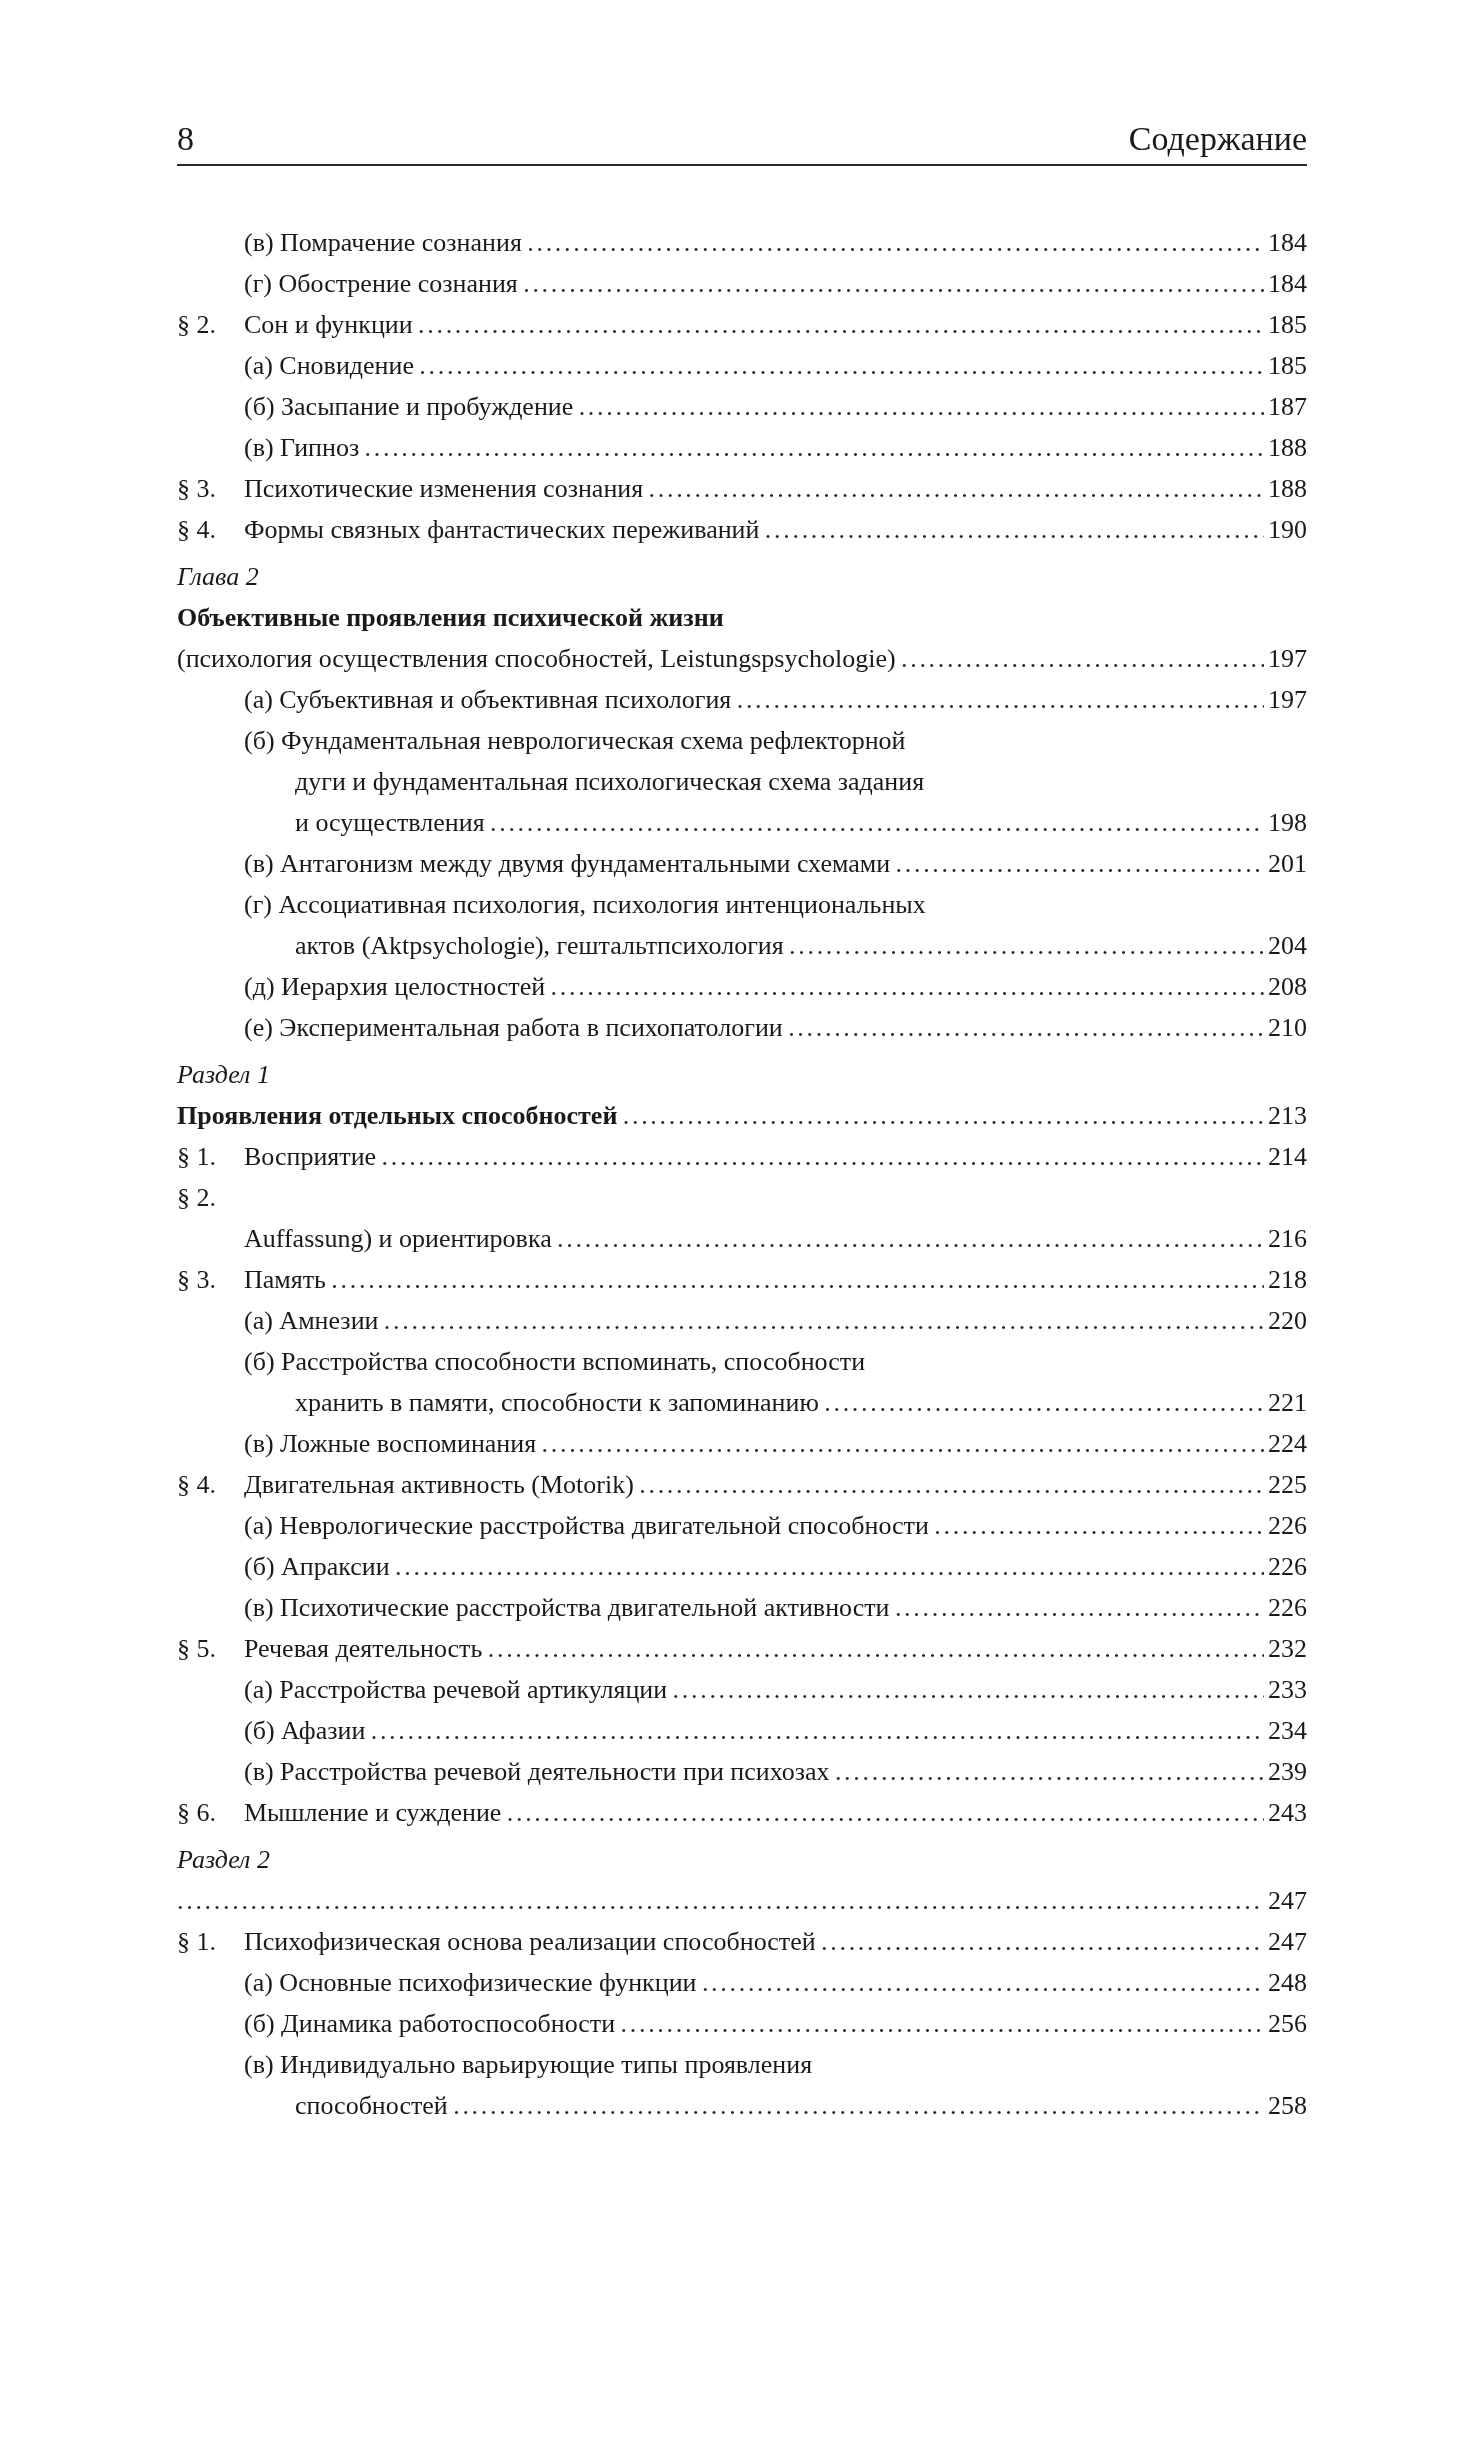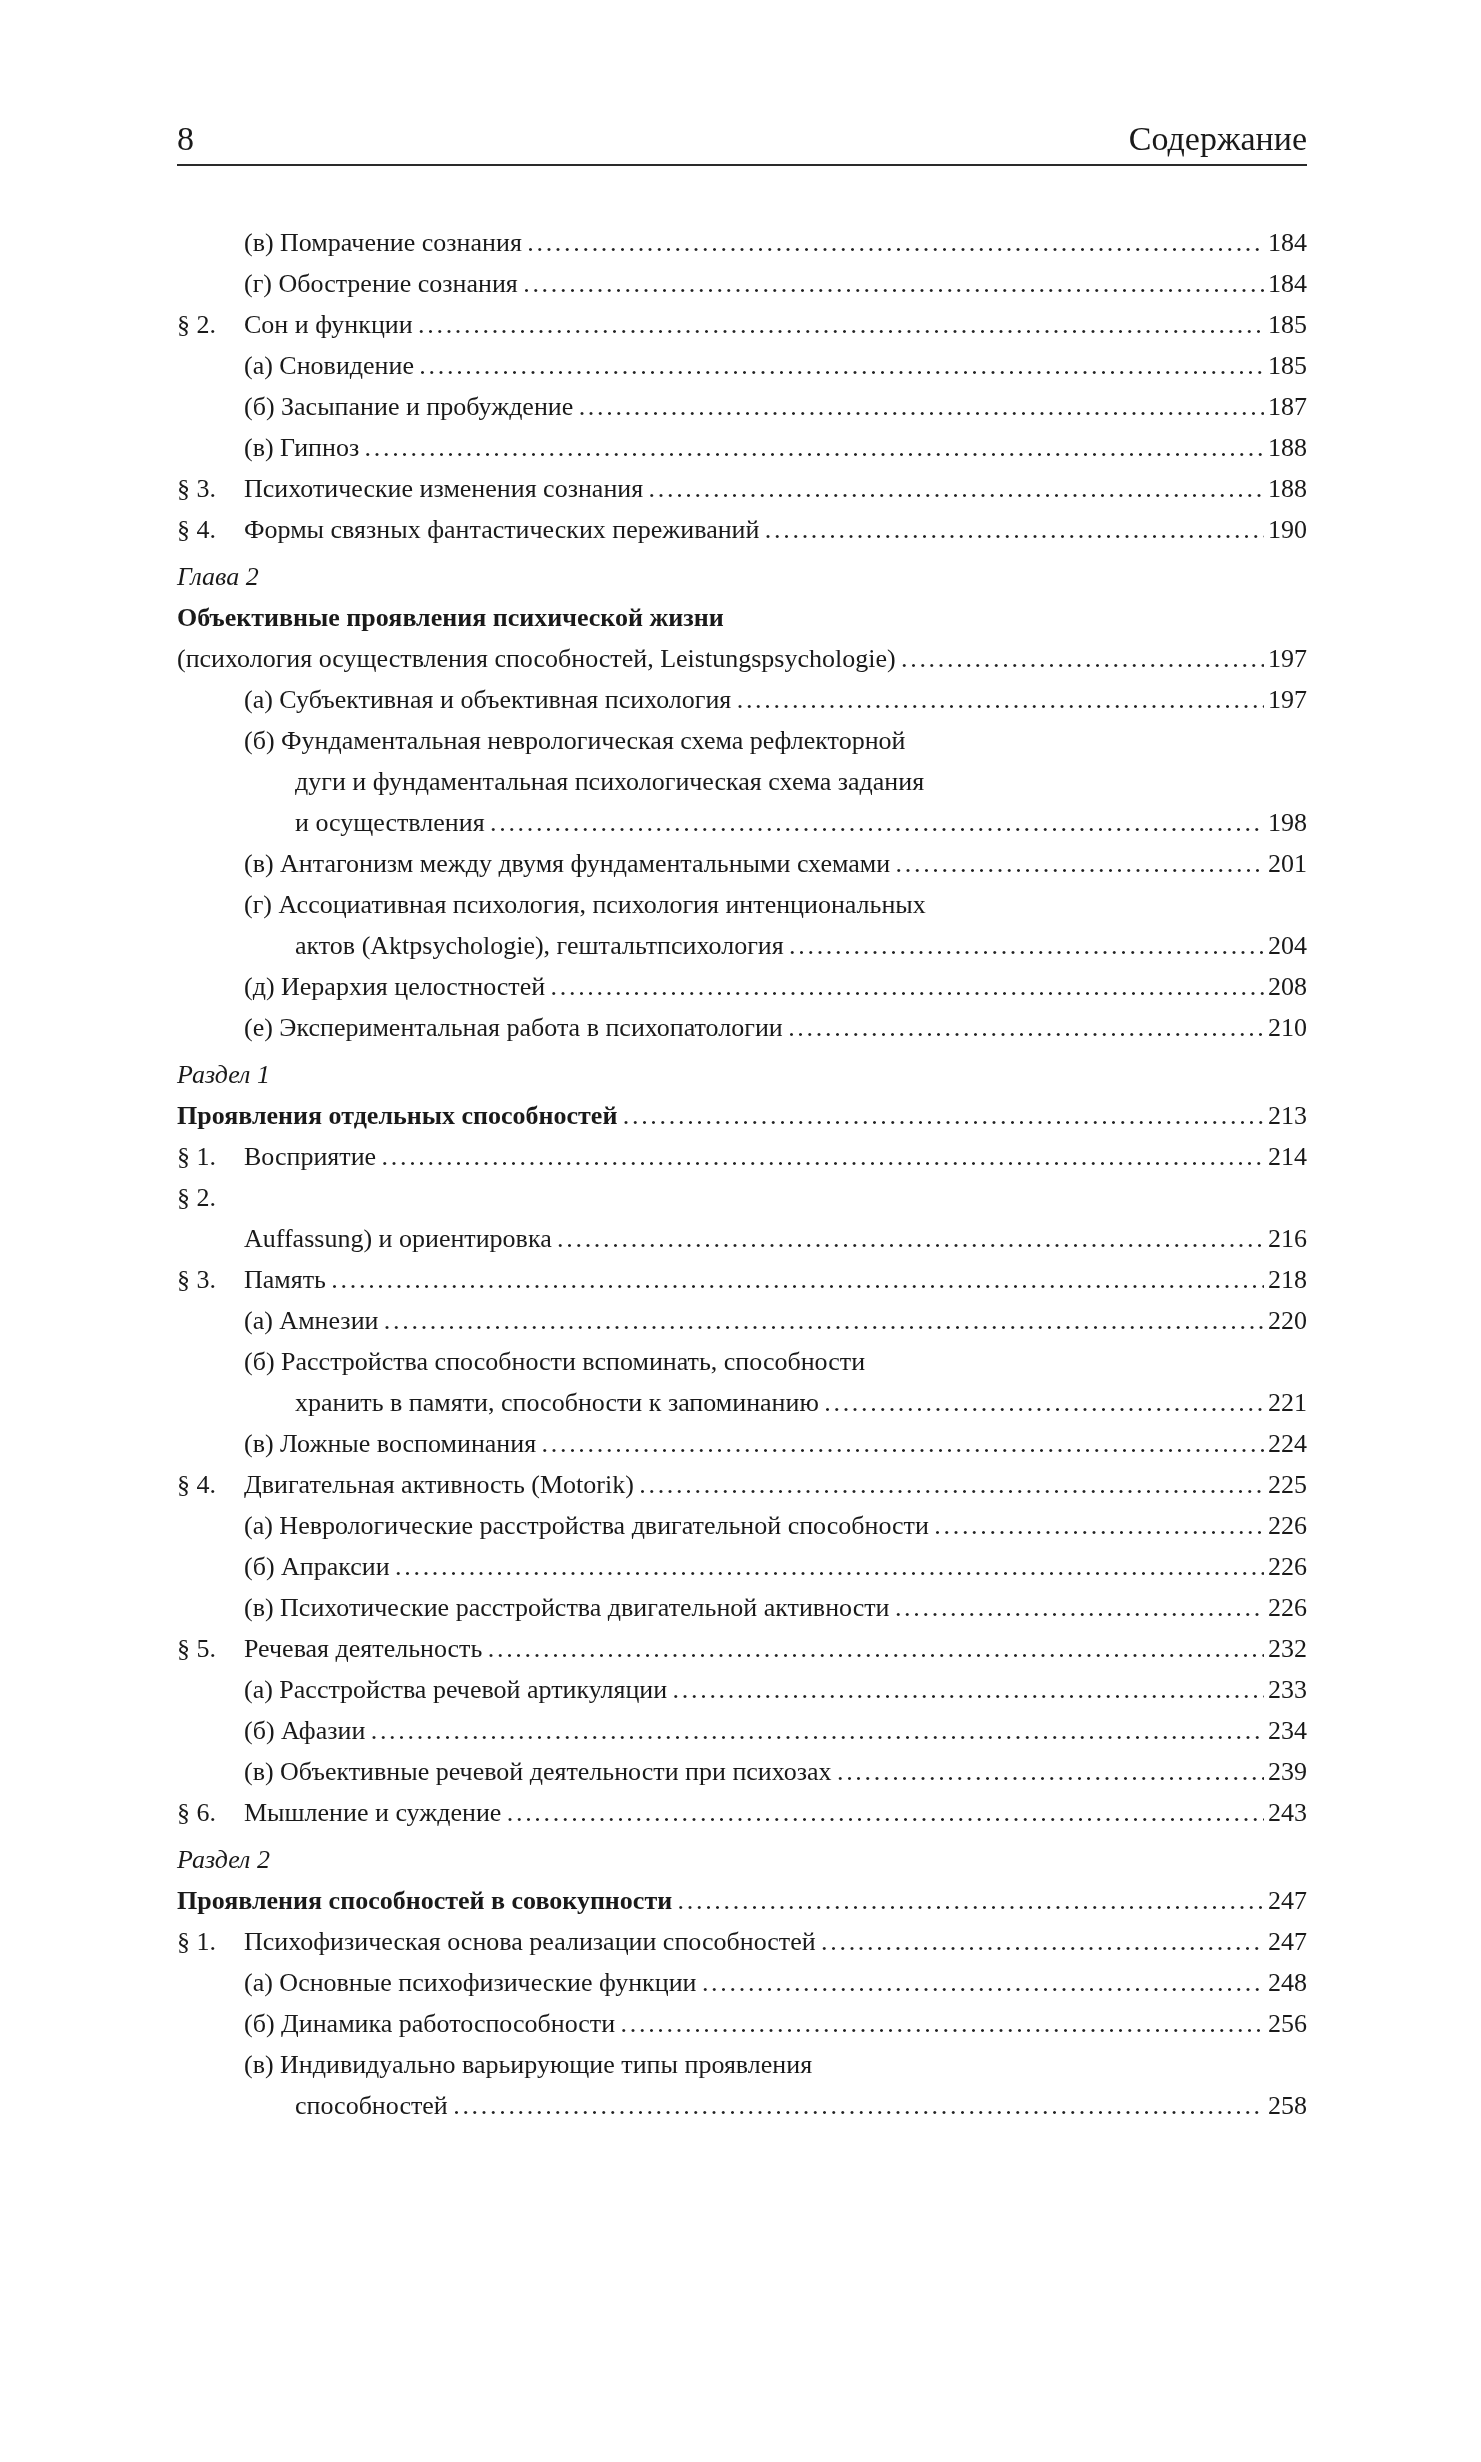--- a/index.html
+++ b/index.html
@@ -278,41 +278,40 @@
     </div>
     <div class="line lvl2">
       <div class="row">
         <span class="txt ">(б) Афазии</span>
         <span class="dots"></span>
         <span class="pg ">234</span>
       </div>
     </div>
     <div class="line lvl2">
       <div class="row">
-        <span class="txt ">(в) Объективные речевой деятельности при психозах</span>
+        <span class="txt ">(в) Расстройства речевой деятельности при психозах</span>
         <span class="dots"></span>
         <span class="pg ">239</span>
       </div>
     </div>
     <div class="line lvl1">
       <span class="num">§ 6.</span>
       <div class="row">
         <span class="txt ">Мышление и суждение</span>
         <span class="dots"></span>
         <span class="pg ">243</span>
       </div>
     </div>
     <div class="line gap lvl0">
       <div class="row" style="right: auto;">
         <span class="txt italic">Раздел 2</span>
       </div>
     </div>
     <div class="line lvl0">
       <div class="row">
-        <span class="txt bold">Проявления способностей в совокупности</span>
         <span class="dots"></span>
         <span class="pg ">247</span>
       </div>
     </div>
     <div class="line lvl1">
       <span class="num">§ 1.</span>
       <div class="row">
         <span class="txt ">Психофизическая основа реализации способностей</span>
         <span class="dots"></span>
         <span class="pg ">247</span>

